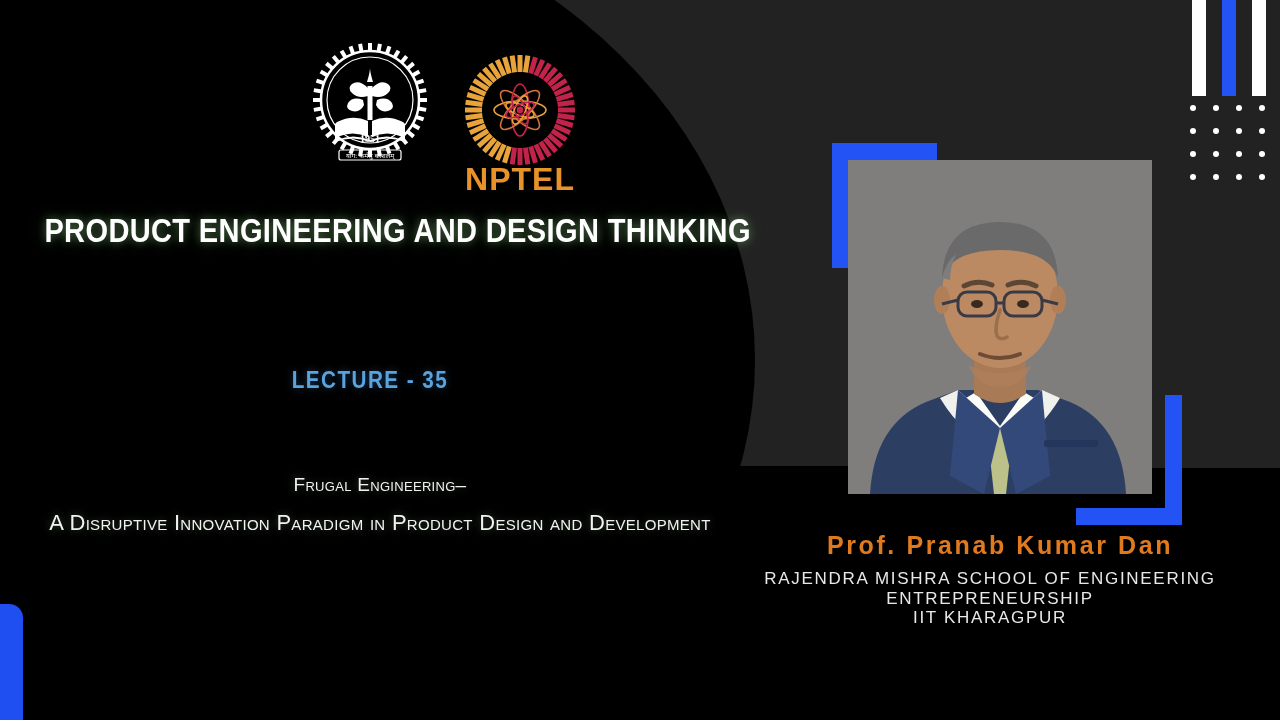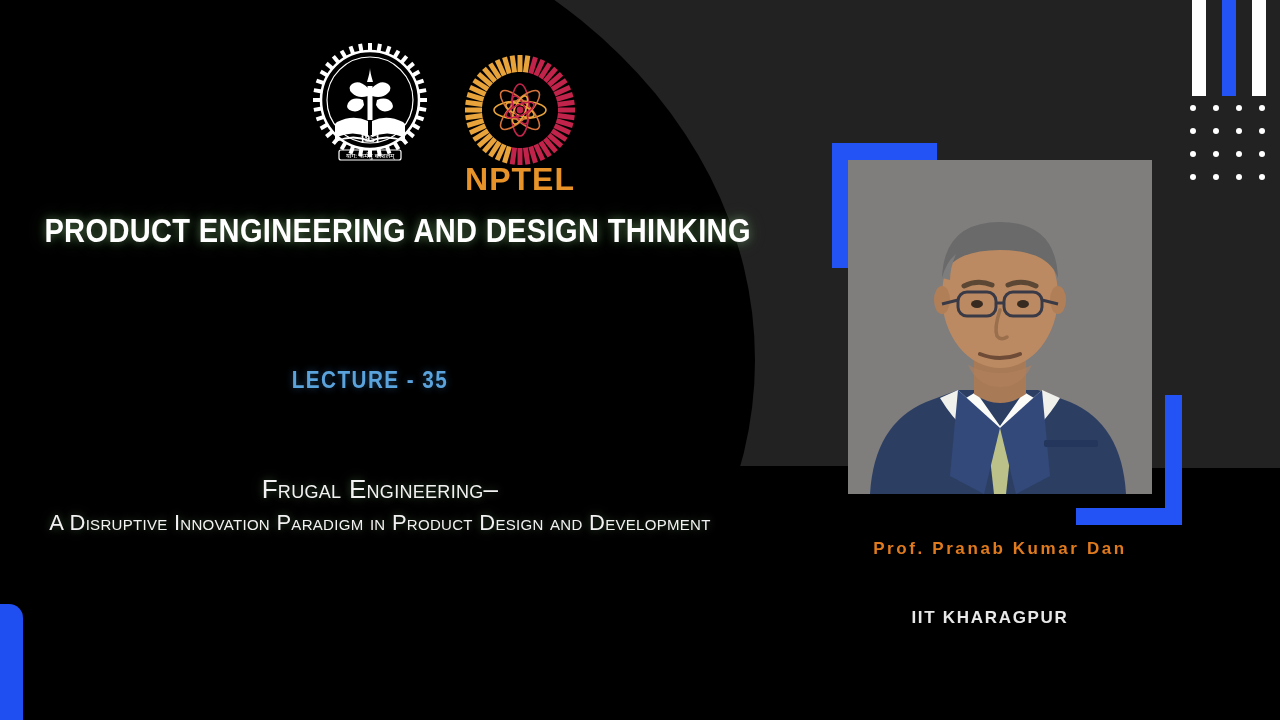--- a/index.html
+++ b/index.html
@@ -35,39 +35,39 @@
      font-family:"Liberation Sans",sans-serif;font-weight:700;font-size:33px;
      letter-spacing:.4px;color:#ffffff;transform:scaleX(.88);transform-origin:50% 50%;
      text-shadow:0 0 10px rgba(190,255,170,.38),0 0 20px rgba(120,220,120,.22);white-space:nowrap;}
   .lecture-no{position:absolute;left:0;top:367px;width:740px;text-align:center;
      font-weight:700;font-size:23px;letter-spacing:1.6px;color:#5ba3dd;
      transform:scaleX(.9);transform-origin:50% 50%;
      text-shadow:0 0 8px rgba(60,130,200,.45);}
   .sub-line{position:absolute;left:0;width:760px;text-align:center;color:#f2f2f2;
      font-size:21px;font-weight:400;letter-spacing:.3px;font-variant:small-caps;
      text-shadow:0 0 9px rgba(200,255,190,.30),0 0 18px rgba(120,200,120,.16);}
-  .sub-1{top:474px;font-size:26px;}
+  .sub-1{top:474px;font-size:19px;}
   .sub-2{top:510px;font-size:22px;}
 
   
   .bracket-tl{position:absolute;left:832px;top:143px;width:88px;height:108px;
      border-top:17px solid #2453f5;border-left:17px solid #2453f5;}
   .bracket-br{position:absolute;left:1076px;top:395px;width:89px;height:113px;
      border-bottom:17px solid #2453f5;border-right:17px solid #2453f5;}
   .photo{position:absolute;left:848px;top:160px;width:304px;height:334px;
      background:#807d7d;overflow:hidden;}
   .photo svg{display:block;width:304px;height:334px;}
 
   
   .speaker-name{position:absolute;left:760px;top:531px;width:480px;text-align:center;
-     color:#e07a1e;font-size:17px;font-weight:700;letter-spacing:2.6px;margin-top:8px;}
+     color:#e07a1e;font-size:25px;font-weight:700;letter-spacing:2.6px;}
   .speaker-aff{position:absolute;left:700px;top:569px;width:580px;text-align:center;
      color:#e8e8e8;font-size:17px;font-weight:400;letter-spacing:1.7px;}
   .speaker-inst{position:absolute;left:700px;top:608px;width:580px;text-align:center;
-     color:#e8e8e8;font-size:17px;font-weight:700;letter-spacing:1.7px;}
+     color:#e8e8e8;font-size:17px;font-weight:400;letter-spacing:1.7px;}
 </style>
 </head>
 <body>
 
 <div id="stage">
 
   <div class="plate-dark"></div>
   <div class="ellipse-black"></div>
   <div class="plate-left-black"></div>
   <div class="plate-right-black"></div>
@@ -281,15 +281,16 @@
 
       <path d="M132 194 q20 8 40 0" stroke="#6e4b37" stroke-width="4" fill="none" stroke-linecap="round"></path>
 
       <path d="M120 205 q32 16 64 0 q-10 22 -32 22 q-22 0 -32 -22 z" fill="#b0825c" opacity=".55"></path>
 
       <rect x="196" y="280" width="54" height="7" rx="2" fill="#24365b"></rect>
     </svg>
   </div>
 
   <div class="speaker-name">Prof. Pranab Kumar Dan</div>
+  <div class="speaker-aff">RAJENDRA MISHRA SCHOOL OF ENGINEERING ENTREPRENEURSHIP</div>
   <div class="speaker-inst">IIT KHARAGPUR</div>
 
 </div>
 
 </body></html>

